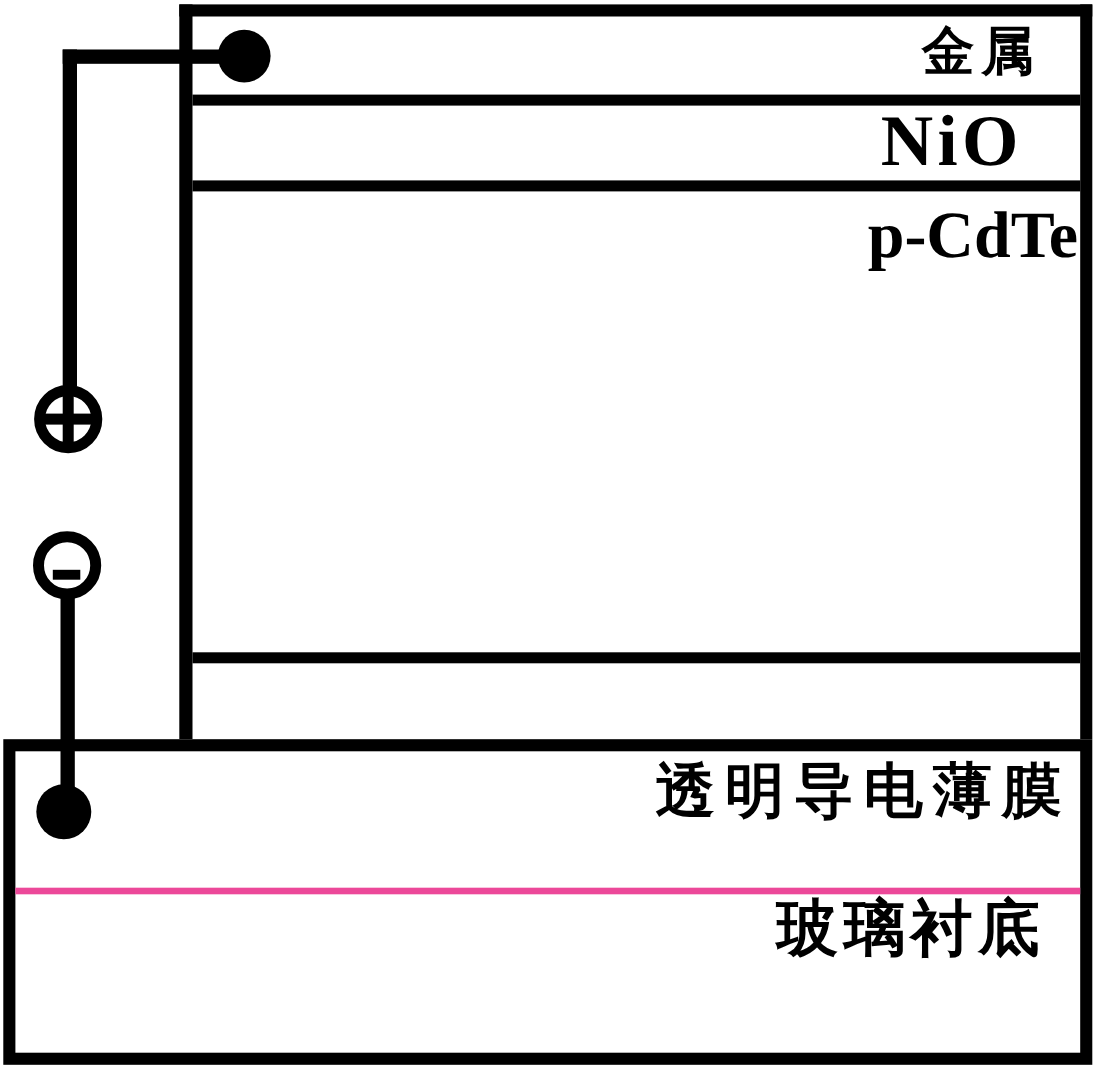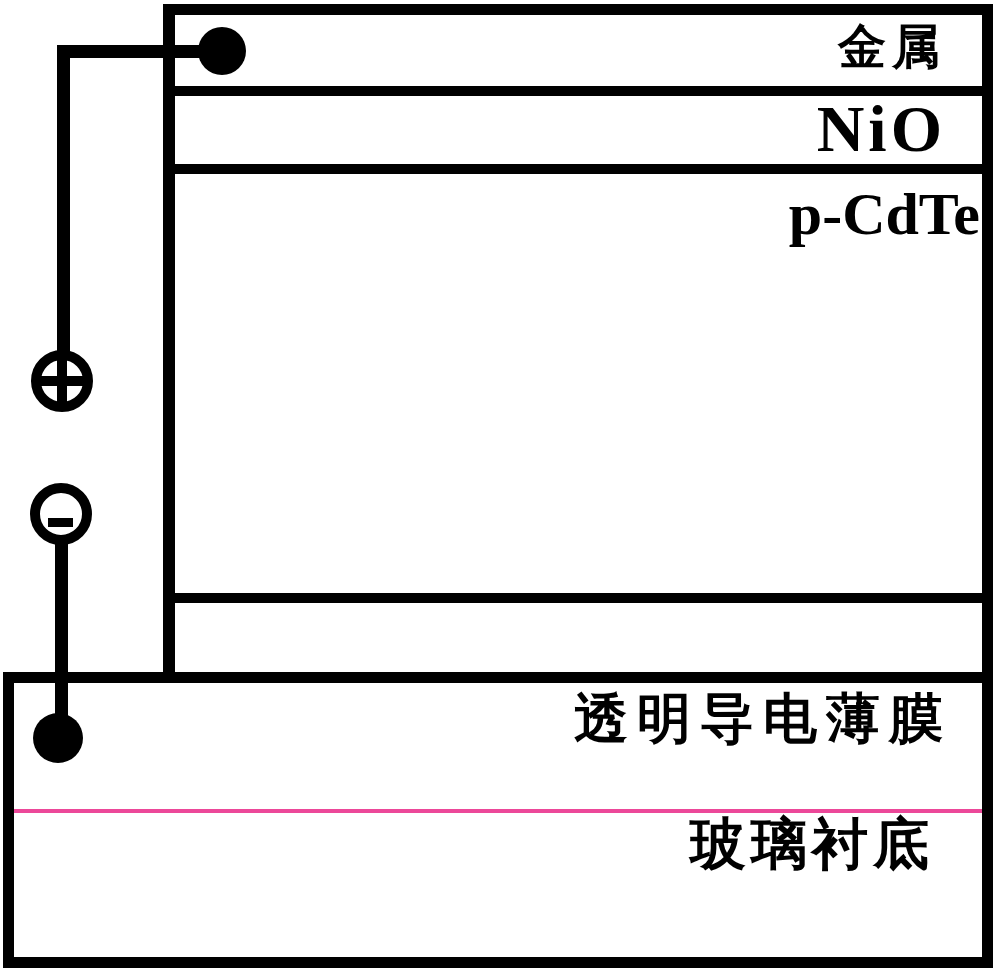--- a/index.html
+++ b/index.html
@@ -45,21 +45,21 @@
     font-size: 48px;
     letter-spacing: 6px;
     padding-right: 36px;
   }
   .layer-nio {
     height: 78px;
     border-bottom: 10px solid #000;
     font-weight: bold;
     font-size: 66px;
     letter-spacing: 4px;
-    padding-right: 36px;
+    padding-right: 52px;
     line-height: 1;
   }
   .layer-pcdte {
     height: 429px;
     border-bottom: 10px solid #000;
     font-weight: bold;
     font-size: 60px;
     padding-right: 2px;
     line-height: 1;
   }
@@ -80,34 +80,34 @@
     top: 672px;
     width: 990px;
     height: 296px;
     border: 11px solid #000;
     display: flex;
     flex-direction: column;
     background: #ffffff;
   }
   .layer-tco {
     height: 130px;
-    border-bottom: 4px solid #ec4899;
+    border-bottom: 6px solid #ec4899;
     font-family: "DejaVu Sans", "Liberation Sans", sans-serif;
     font-weight: bold;
     font-size: 54px;
     letter-spacing: 9px;
-    padding-right: 30px;
+    padding-right: 8px;
   }
   .layer-glass {
     flex: 1;
     font-family: "DejaVu Sans", "Liberation Sans", sans-serif;
     font-weight: bold;
     font-size: 56px;
     letter-spacing: 5px;
-    padding-right: 48px;
+    padding-right: 32px;
   }
   .layer-glass .label-text { transform: translateY(-6px); }
 
   
   .wire { position: absolute; background: #000; }
   .wire-top-h      { left: 57px;  top: 45px;  width: 166px; height: 13px; }
   .wire-top-v      { left: 57px;  top: 45px;  width: 13px;  height: 306px; }
   .wire-bottom-v   { left: 55px;  top: 543px; width: 13px;  height: 180px; }
 
   .contact-dot {

